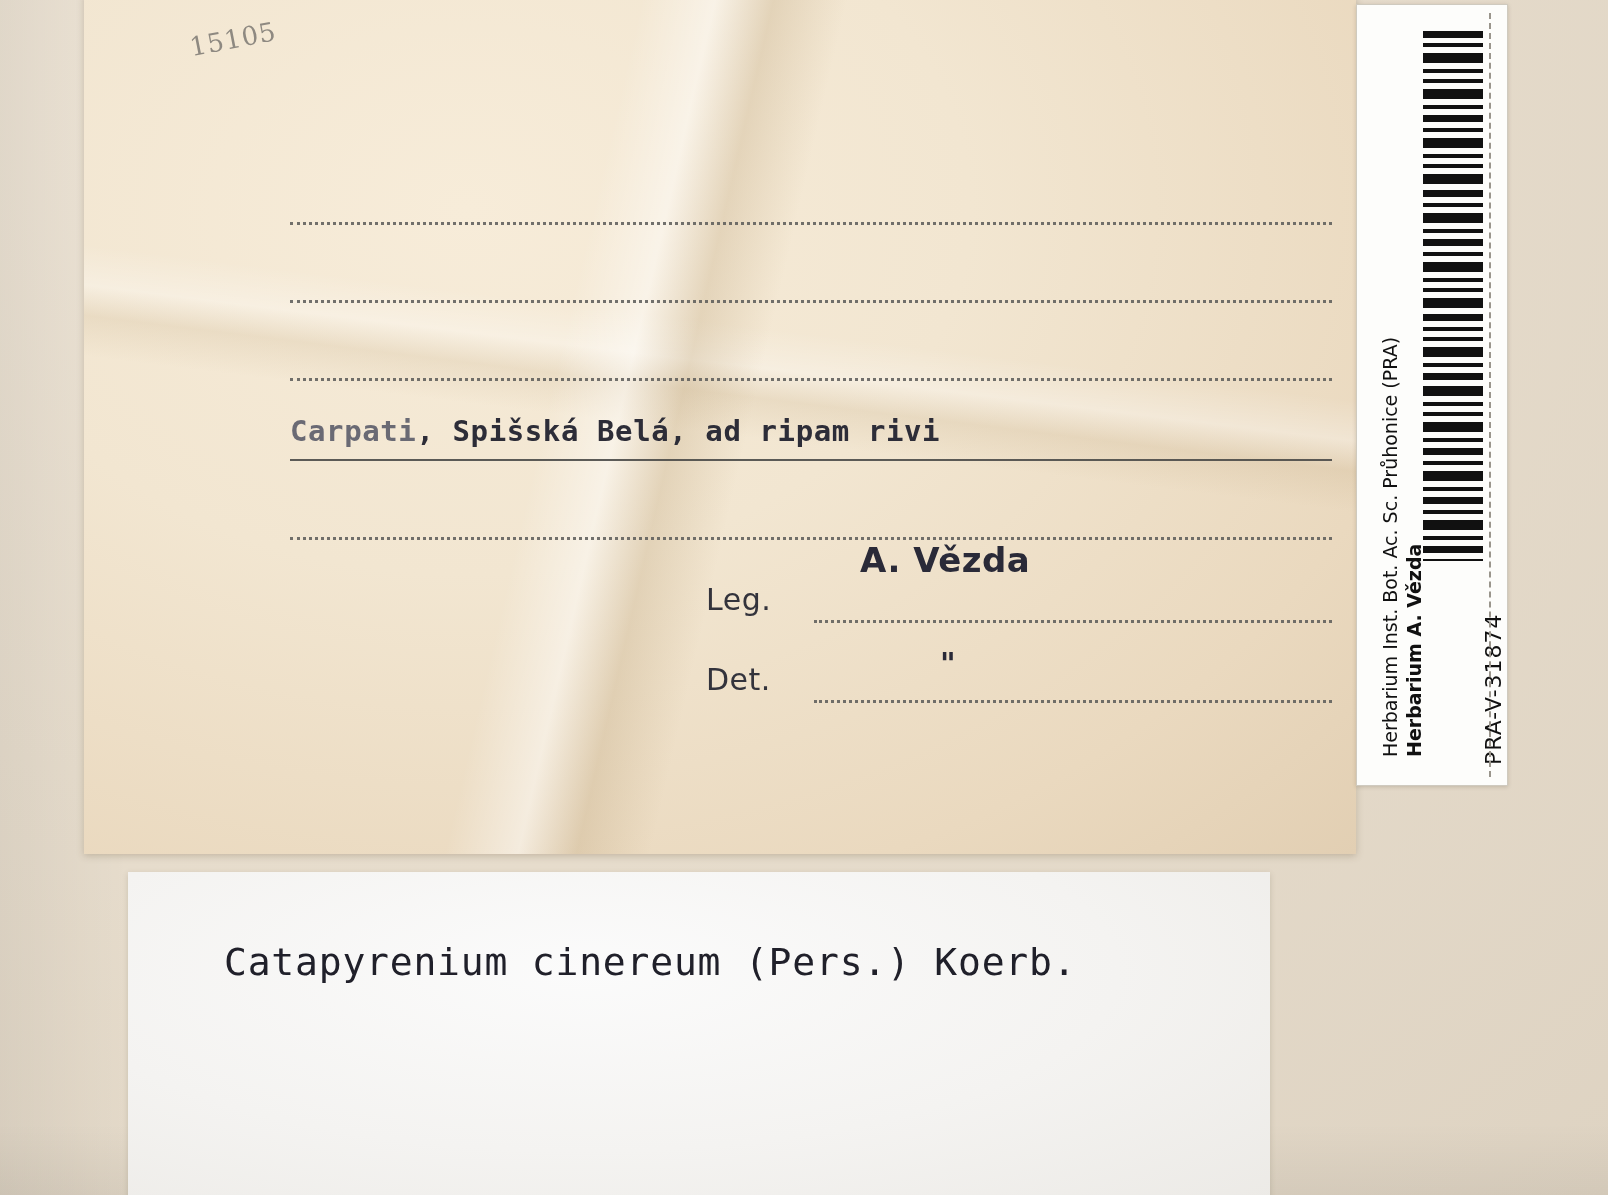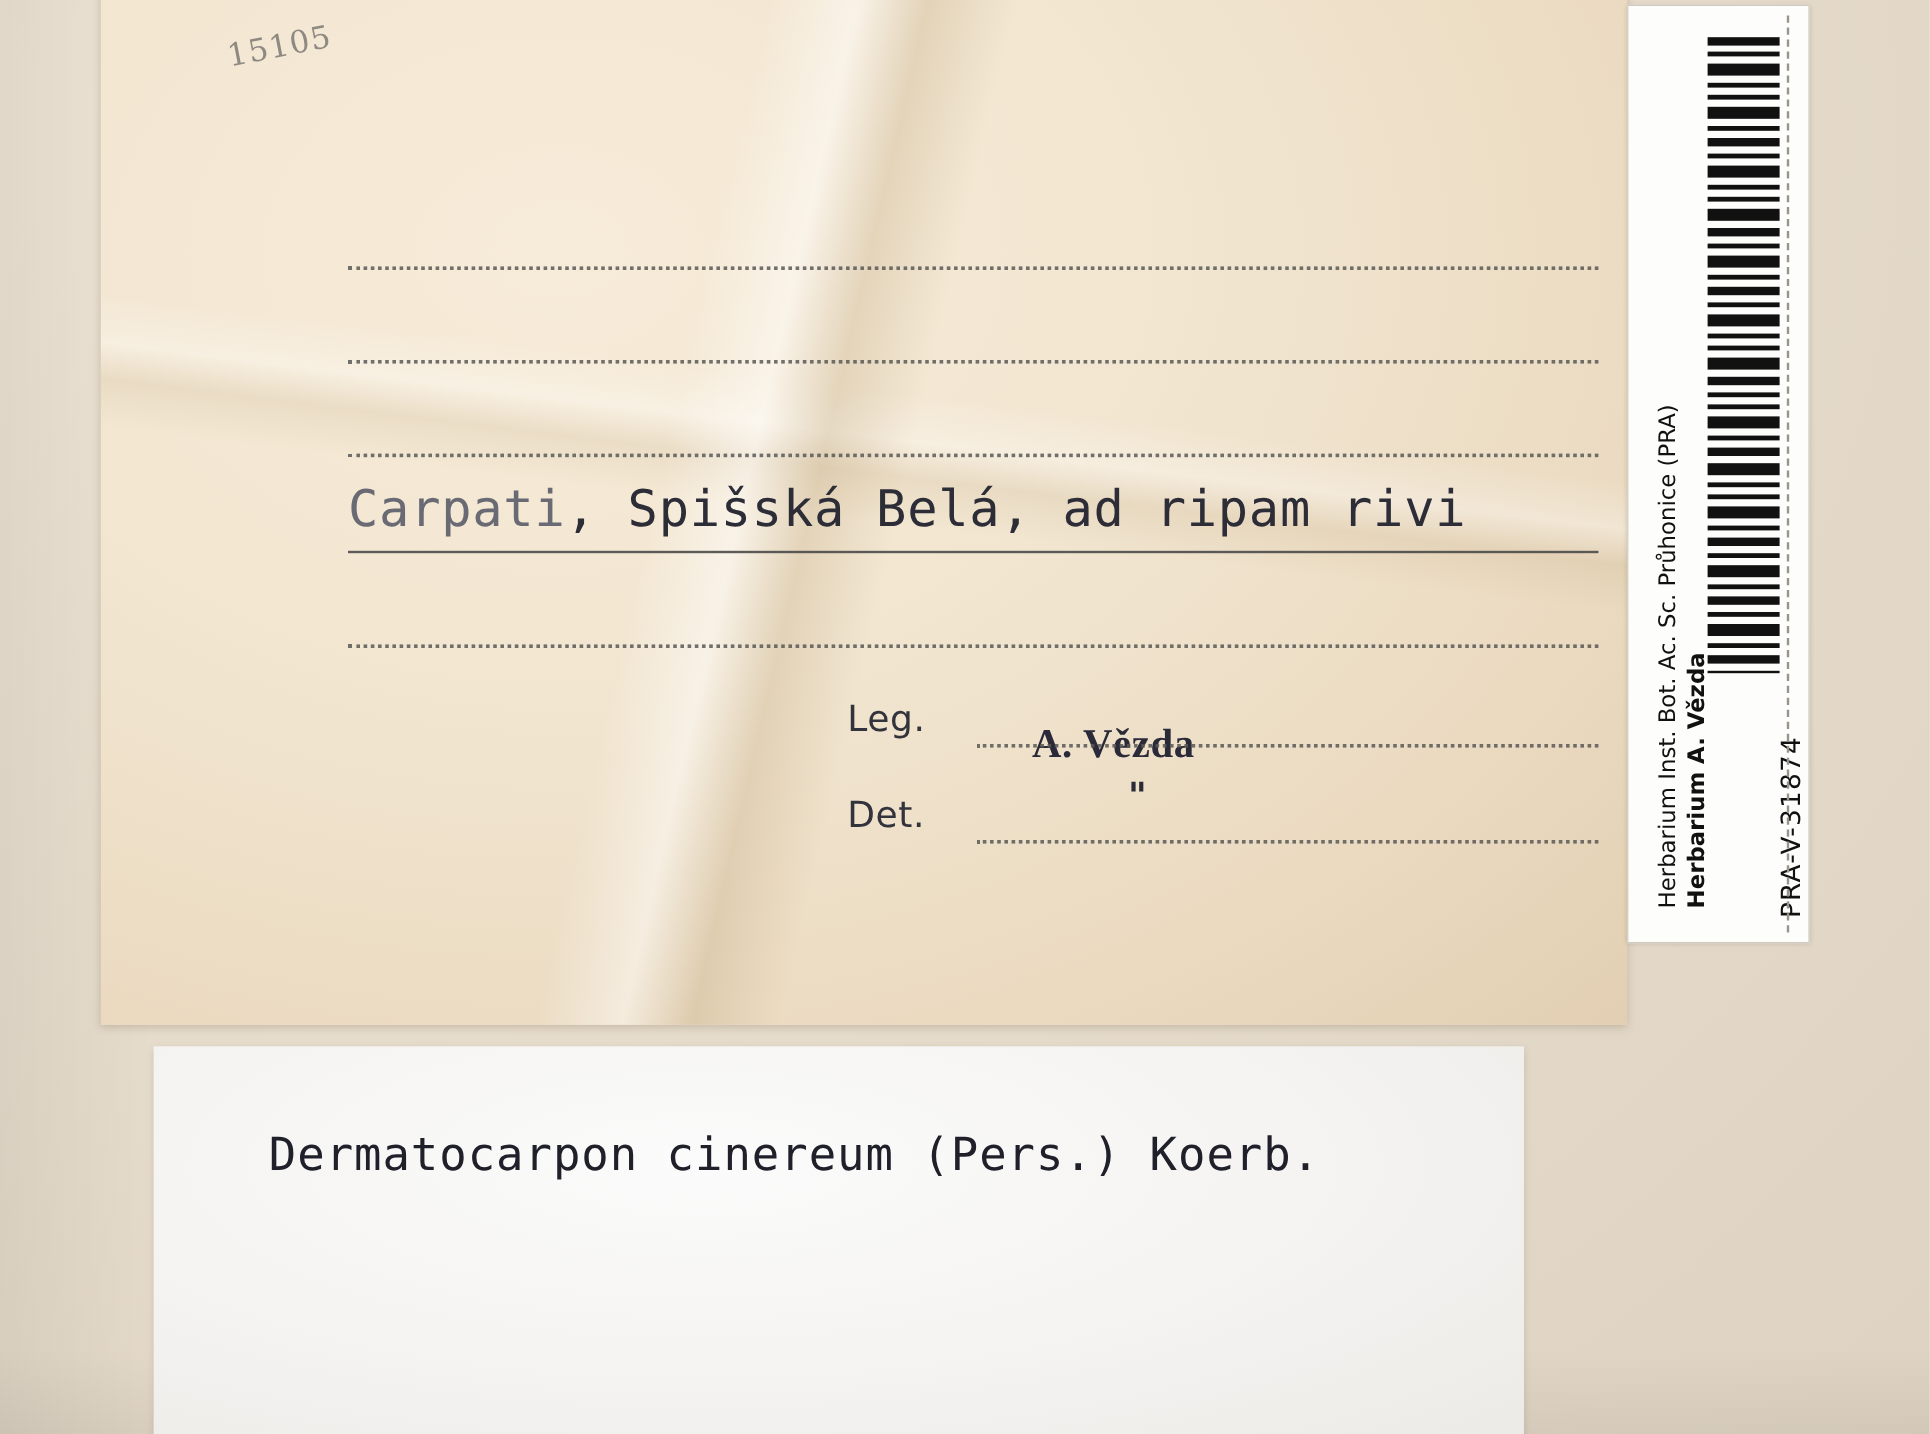--- a/index.html
+++ b/index.html
@@ -114,25 +114,26 @@
     font-family: "DejaVu Sans", sans-serif;
     font-size: 31px;
     color: #6b6b78;
     letter-spacing: .3px;
     white-space: nowrap;
   }
 
   .loc-line-1 {
     position: absolute;
     left: 206px;
-    top: 405px;
-    font-size: 42px;
+    top: 420px;
+    font-size: 29px;
     letter-spacing: .6px;
     color: #2d2d38;
     white-space: nowrap;
+    font-weight: bold;
   }
   .loc-line-1 .faded { color: #6a6a74; }
 
   .loc-line-2 {
     position: absolute;
     left: 206px;
     top: 483px;
     font-size: 39px;
     letter-spacing: .6px;
     color: #2b2b36;
@@ -281,21 +282,21 @@
   <div class="dotrule" style="left:206px; top:306px; width:1042px;"></div>
 
   <div class="dotrule" style="left:206px; top:384px; width:1042px;"></div>
 
   <div class="loc-line-1"><span class="faded">Carpati</span><span>, Spišská Belá, ad ripam rivi</span></div>
   <div class="solidrule" style="left:206px; top:465px; width:1042px;"></div>
 
   <div class="dotrule" style="left:206px; top:543px; width:1042px;"></div>
 
   <div class="field-label" style="left:622px; top:588px;">Leg.</div>
-  <div class="field-value" style="left:776px; top:608px;font-family:Liberation Serif, serif;">A. Vězda</div>
+  <div class="field-value" style="left:776px; top:546px;">A. Vězda</div>
   <div class="dotrule" style="left:730px; top:626px; width:518px;"></div>
 
   <div class="field-label" style="left:622px; top:668px;">Det.</div>
   <div class="ditto" style="left:856px; top:652px;">"</div>
   <div class="dotrule" style="left:730px; top:706px; width:518px;"></div>
 
 </div>
 
 <div class="pencil-note-2">15105</div>
 
@@ -350,14 +351,14 @@
     <div class="bc-bar" style="top:505px; height:4px;"></div>
     <div class="bc-bar" style="top:515px; height:7px;"></div>
     <div class="bc-bar" style="top:528px; height:2px;"></div>
   </div>
 
   <div class="bc-vert bc-code">PRA-V-31874</div>
   <div class="bc-dashborder"></div>
 </div>
 
 <div id="rev-label">
-  <div class="rev-name">Dermatocarpon cinereum (Pers.) Koerb.</div>
+  <div class="rev-name">Catapyrenium cinereum (Pers.) Koerb.</div>
 </div>
 
 </body></html>

